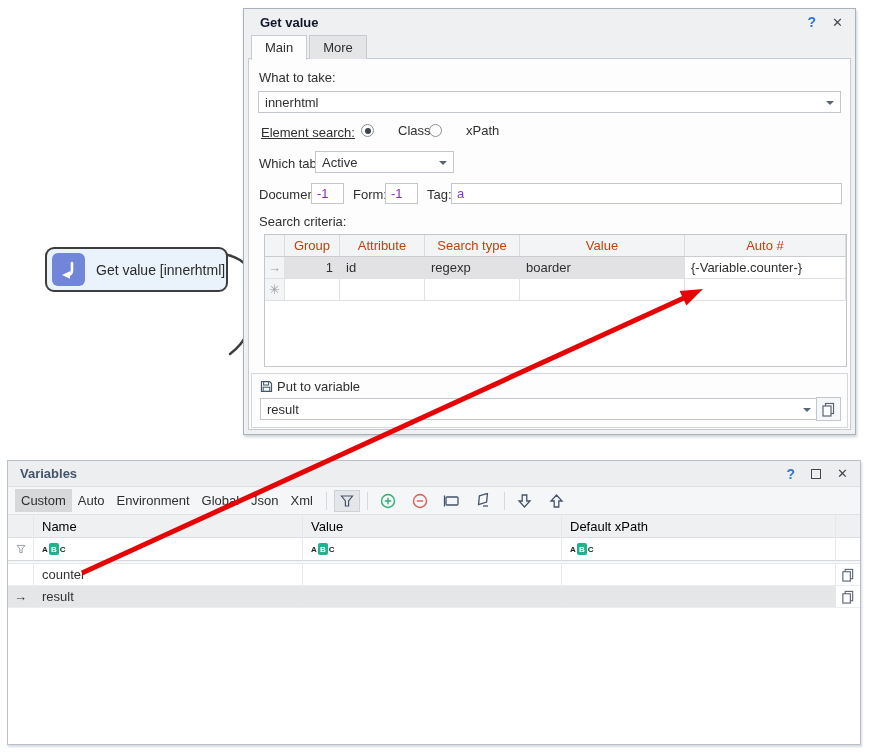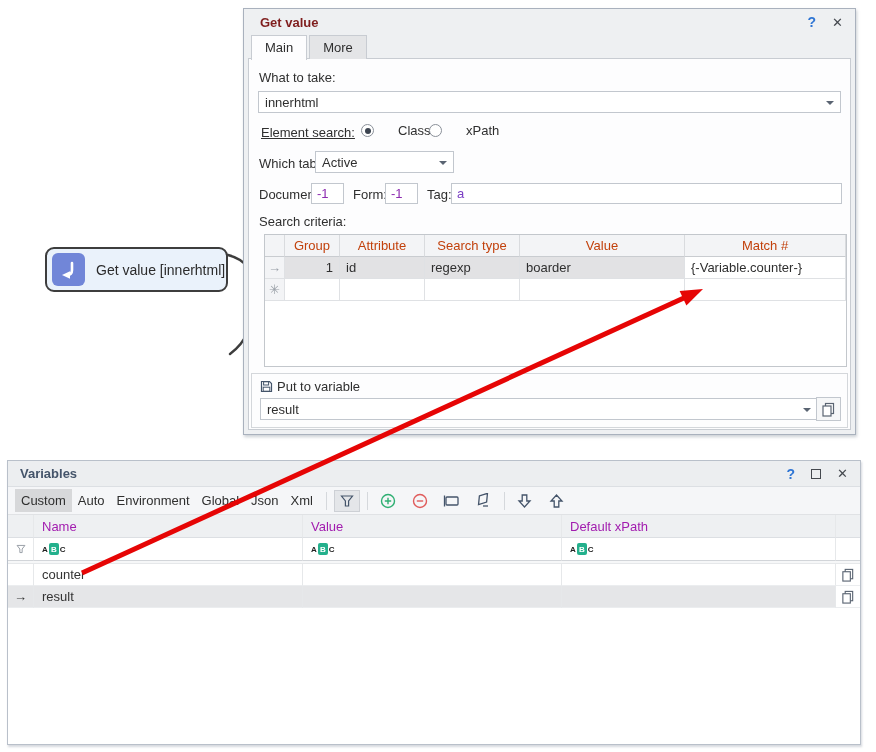--- a/index.html
+++ b/index.html
@@ -29,21 +29,21 @@
   .flow-node-label { font-size:14px; color:#2b2b2b; white-space:nowrap; }
 
   
   .dialog {
     position:absolute; left:243px; top:8px; width:613px; height:427px; z-index:3;
     background:#eef0f2; border:1px solid #a9b1bd;
     box-shadow:1px 2px 3px rgba(110,120,135,.35);
     display:flex; flex-direction:column; padding:0 4px 4px 4px;
   }
   .dialog-titlebar { height:26px; display:flex; align-items:center; padding:0 8px; }
-  .dialog-title { font-weight:bold; color:#7f1d1d; padding-left:4px; }
+  .dialog-title { font-weight:bold; color:#0f172a; padding-left:4px; }
   .titlebar-right { margin-left:auto; display:flex; align-items:center; gap:16px; }
   .help-btn { color:#2e75d4; font-weight:bold; font-size:14px; cursor:default; }
   .close-btn { color:#45494f; font-size:13px; }
   .max-btn { width:10px; height:10px; border:1.6px solid #45494f; display:inline-block; }
 
   .tab-strip { display:flex; height:24px; padding-left:3px; position:relative; z-index:2; }
   .tab { padding:4px 13px 3px 13px; border:1px solid #c8ccd2; border-bottom:none; margin-right:2px;
          background:#e4e5e7; color:#2f2f2f; }
   .tab.active { background:#fdfdfe; height:25px; position:relative; }
 
@@ -103,21 +103,21 @@
                   border-bottom:1px solid #e0e2e5; }
   .vtab { padding:4px 6px; color:#2f2f2f; }
   .vtab.active { background:#d7d8da; }
   .tool-sep { width:1px; height:18px; background:#d5d8dc; margin:0 7px; }
   .tool-btn { width:26px; height:22px; display:flex; align-items:center; justify-content:center; }
   .tool-btn.pressed { background:#e4e6e9; border:1px solid #cdd0d5; }
 
   .vars-grid { display:grid; grid-template-columns:26px 269px 259px 274px 1fr; }
   .vars-grid .cell { display:flex; align-items:center; padding:0 8px; height:22px;
                      border-right:1px solid #e6e8ea; overflow:hidden; white-space:nowrap; }
-  .vhdr .cell { background:#eef0f2; height:23px; color:#a21caf; border-bottom:1px solid #dcdfe3; }
+  .vhdr .cell { background:#eef0f2; height:23px; color:#000000; border-bottom:1px solid #dcdfe3; }
   .vfilter .cell { background:#fff; height:23px; border-bottom:1px solid #d2d5d9; }
   .vspacer { height:3px; background:#f6f7f8; border-bottom:1px solid #e6e8ea; }
   .vrow .cell { border-bottom:1px solid #ebedef; color:#333; }
   .vrow.sel .cell { background:#e5e6e8; }
   .rowptr { justify-content:center !important; color:#9aa0a8; padding:0 !important; }
 
   .abc-badge { display:inline-flex; align-items:center; gap:1px; font-weight:bold; }
   .abc-badge .s { font-size:8px; color:#222; }
   .abc-badge .mid { width:10px; height:12px; background:#23b08c; color:#fff; font-size:8px;
                     border-radius:2px; display:inline-flex; align-items:center; justify-content:center; }
@@ -186,21 +186,21 @@
 
     <span class="lbl" style="left:10px; top:155px;">Search criteria:</span>
 
     <div class="crit-table">
       <div class="crit-grid">
         <div class="c hdr"></div>
         <div class="c hdr">Group</div>
         <div class="c hdr">Attribute</div>
         <div class="c hdr">Search type</div>
         <div class="c hdr">Value</div>
-        <div class="c hdr">Match #</div>
+        <div class="c hdr">Auto #</div>
 
         <div class="c selc">→</div>
         <div class="c rowsel num">1</div>
         <div class="c rowsel">id</div>
         <div class="c rowsel">regexp</div>
         <div class="c rowsel">boarder</div>
         <div class="c">{-Variable.counter-}</div>
 
         <div class="c selc">✳</div>
         <div class="c"></div>

